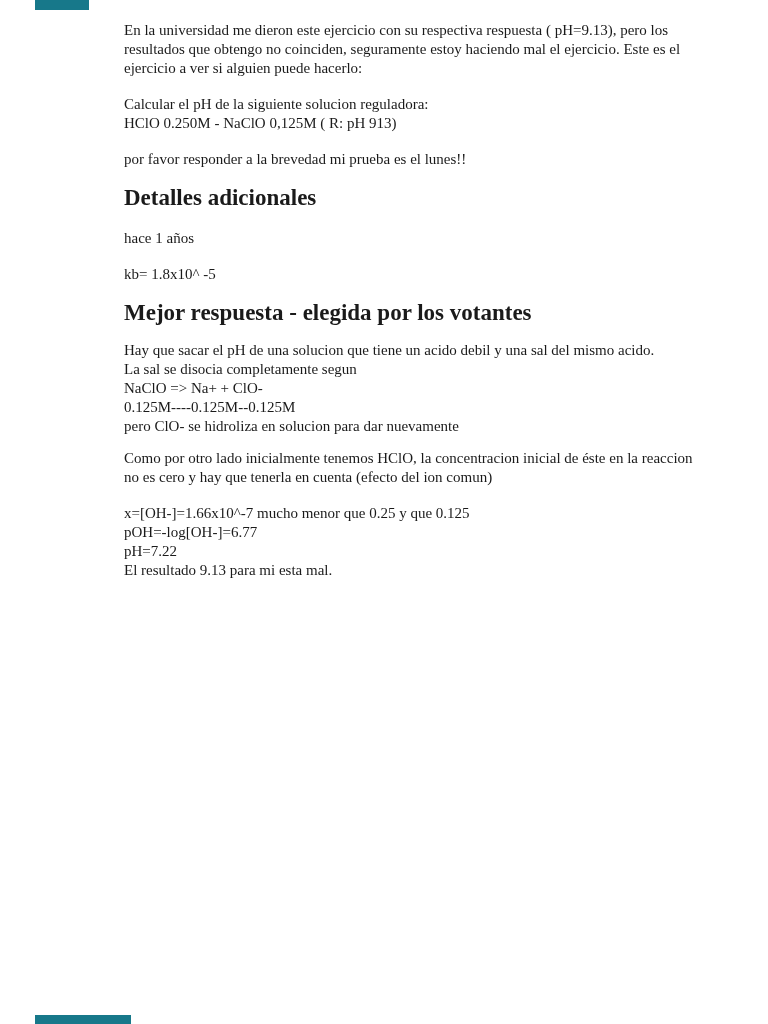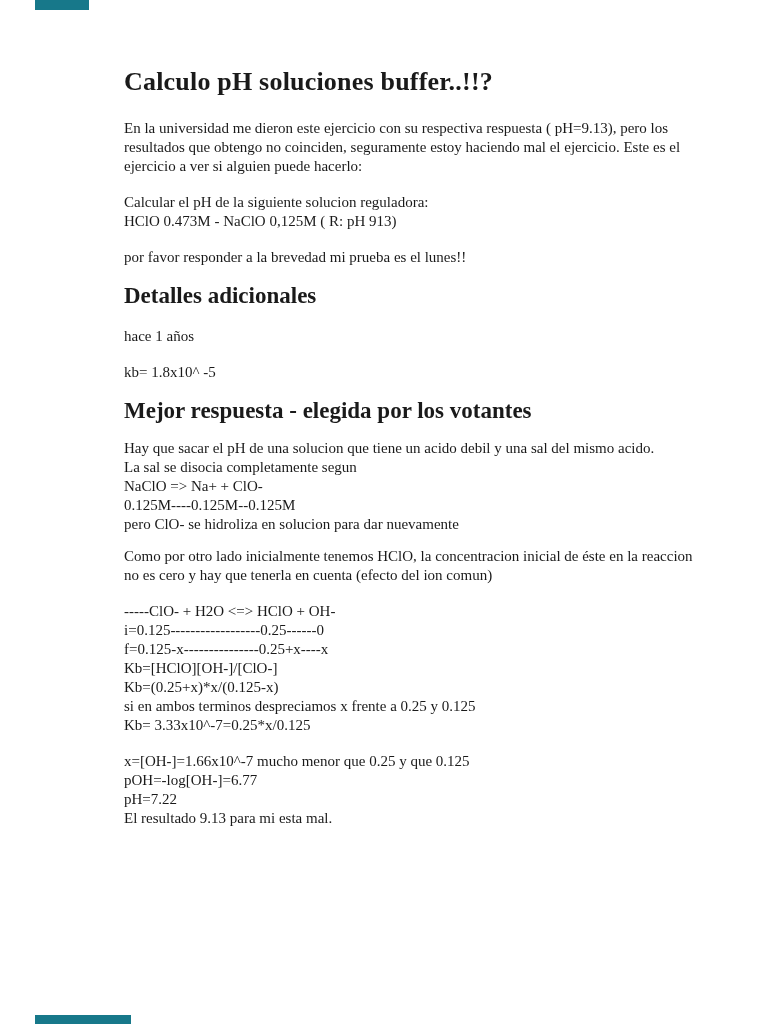--- a/index.html
+++ b/index.html
@@ -67,28 +67,27 @@
 </style>
 </head>
 <body>
 
 <div class="page">
 
   <div class="edge-top" style="background: rgb(23, 120, 138);"></div>
 
   <div class="content">
 
-    <h1 class="doc-title">Calculo pH soluciones buffer..!!?</h1>
 
     <p class="after-title">En la universidad me dieron este ejercicio con su respectiva respuesta ( pH=9.13), pero los
 resultados que obtengo no coinciden, seguramente estoy haciendo mal el ejercicio. Este es el
 ejercicio a ver si alguien puede hacerlo:</p>
 
     <p>Calcular el pH de la siguiente solucion reguladora:
-HClO 0.473M - NaClO 0,125M ( R: pH 913)</p>
+HClO 0.250M - NaClO 0,125M ( R: pH 913)</p>
 
     <p>por favor responder a la brevedad mi prueba es el lunes!!</p>
 
     <h2 class="section-heading">Detalles adicionales</h2>
 
 
     <p>hace 1 años</p>
 
     <p>kb= 1.8x10^ -5</p>
 
@@ -97,27 +96,20 @@
     <p class="after-heading">Hay que sacar el pH de una solucion que tiene un acido debil y una sal del mismo acido.
 La sal se disocia completamente segun
 NaClO =&gt; Na+ + ClO-
 0.125M----0.125M--0.125M
 pero ClO- se hidroliza en solucion para dar nuevamente</p>
 
 
     <p class="tight-13">Como por otro lado inicialmente tenemos HClO, la concentracion inicial de éste en la reaccion
 no es cero y hay que tenerla en cuenta (efecto del ion comun)</p>
 
-    <p>-----ClO- + H2O &lt;=&gt; HClO + OH-
-i=0.125------------------0.25------0
-f=0.125-x---------------0.25+x----x
-Kb=[HClO][OH-]/[ClO-]
-Kb=(0.25+x)*x/(0.125-x)
-si en ambos terminos despreciamos x frente a 0.25 y 0.125
-Kb= 3.33x10^-7=0.25*x/0.125</p>
 
     <p>x=[OH-]=1.66x10^-7 mucho menor que 0.25 y que 0.125
 pOH=-log[OH-]=6.77
 pH=7.22
 El resultado 9.13 para mi esta mal.</p>
 
   </div>
 
   <div class="edge-bottom" style="background: rgb(23, 120, 138);"></div>
 

